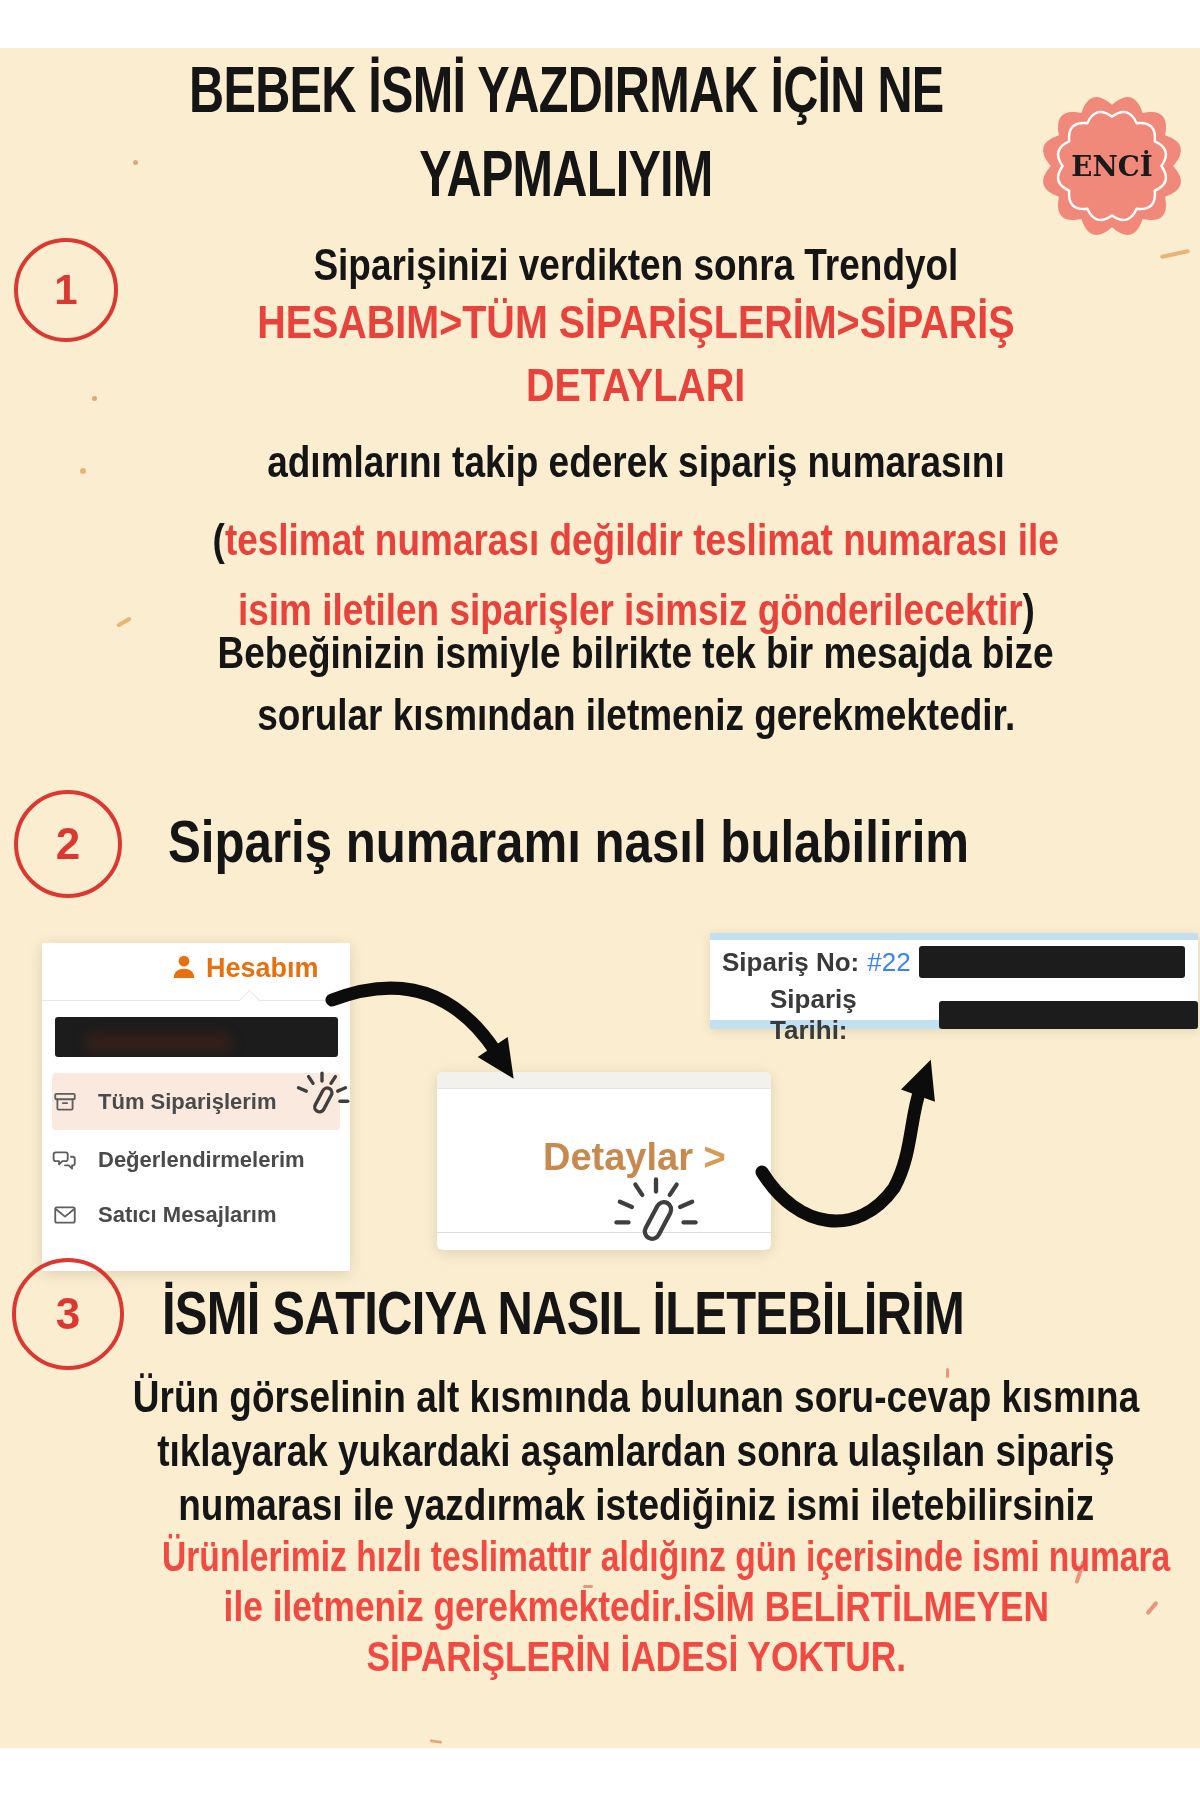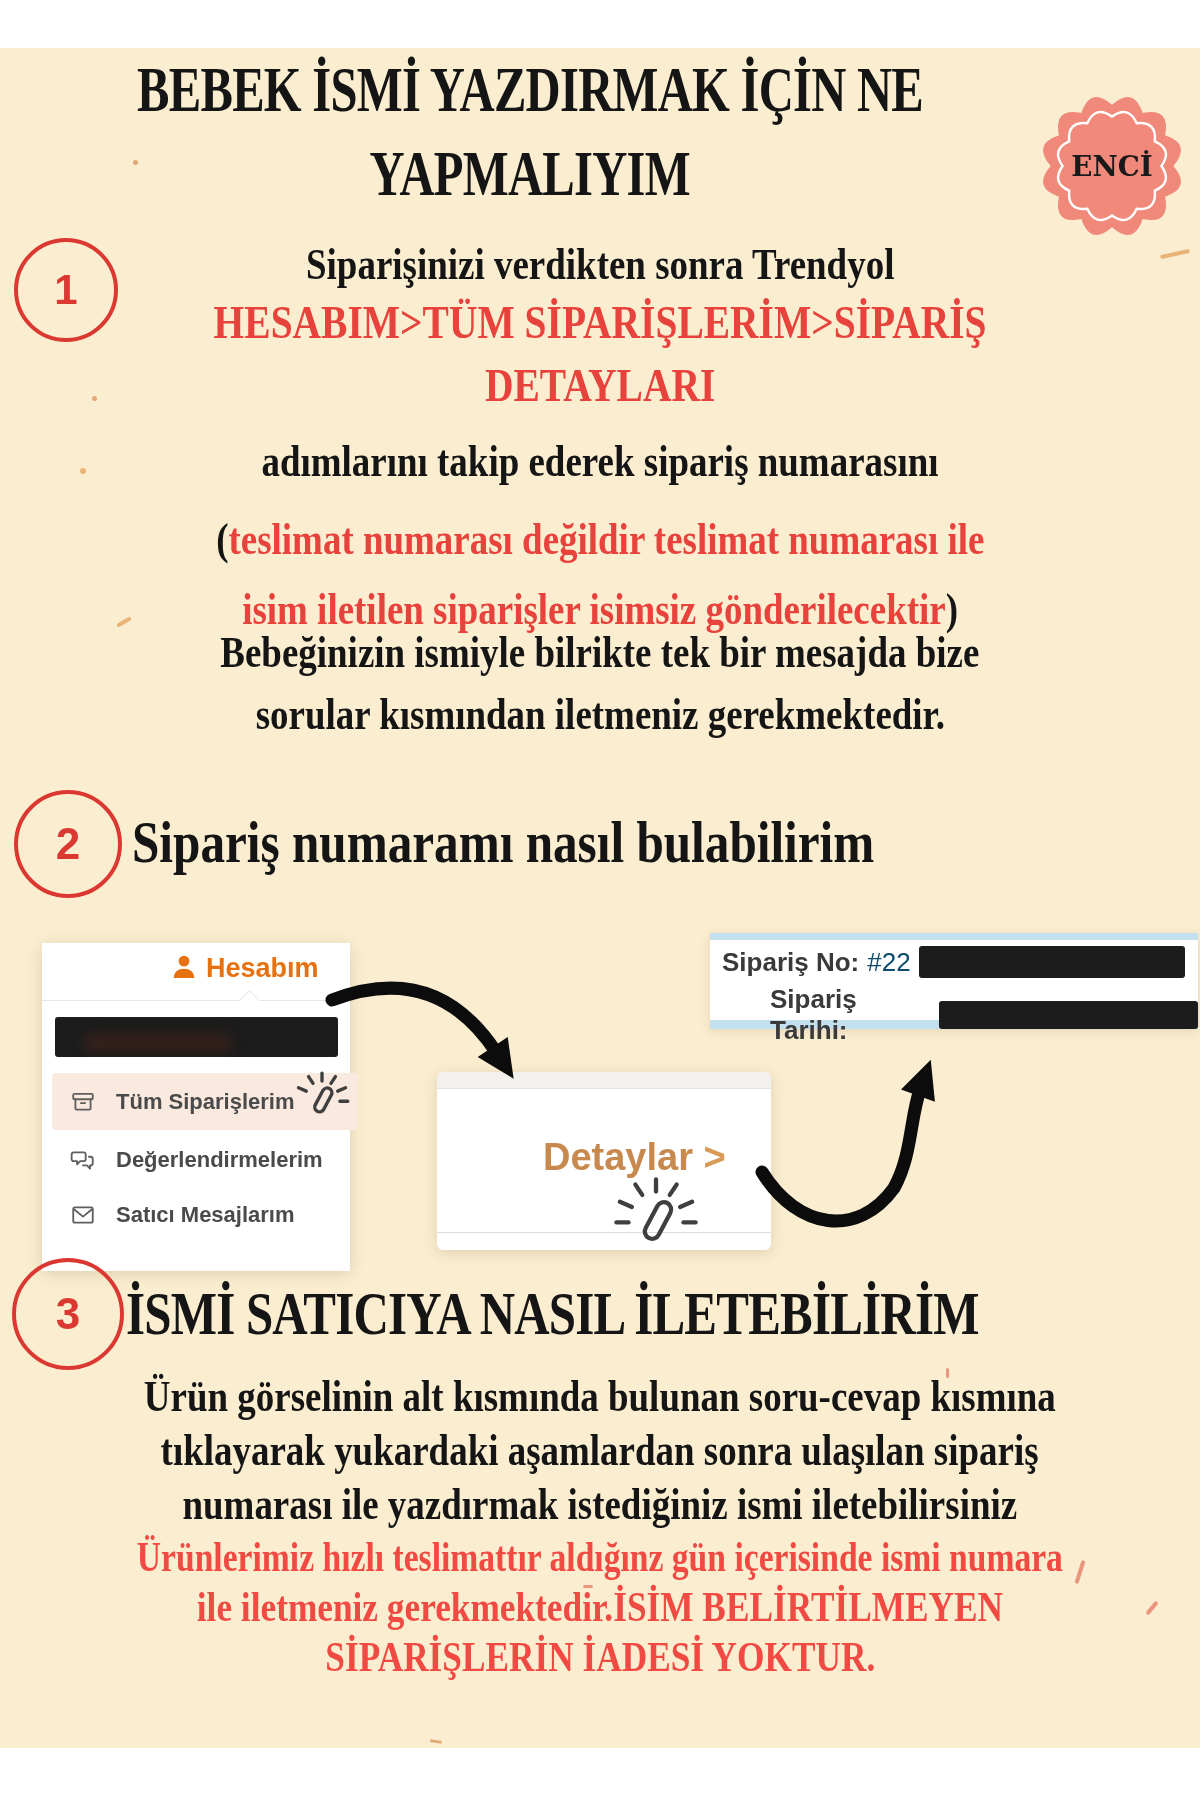--- a/index.html
+++ b/index.html
@@ -1,37 +1,37 @@
 <!DOCTYPE html>
 <html><head>
 <meta charset="utf-8">
 <style>
   html,body{margin:0;padding:0;}
   body{width:1200px;height:1800px;position:relative;background:#ffffff;font-family:"DejaVu Serif",serif;overflow:hidden;}
   .cream{position:absolute;left:0;top:48px;width:1200px;height:1700px;background:#FBEED0;}
   .abs{position:absolute;}
-  .serifline{font-family:Liberation Serif, serif;font-weight:bold;color:#151515;white-space:nowrap;}
+  .serifline{font-family:Liberation Sans, sans-serif;font-weight:bold;color:#151515;white-space:nowrap;padding-left:36px;}
   .center{left:0;width:1200px;text-align:center;}
   .sqz{display:inline-block;transform:scaleX(0.84);transform-origin:center;}
   .sqzL{display:inline-block;transform:scaleX(0.82);transform-origin:left center;}
   .red{color:#E8423C;}
   .blk{color:#151515;}
   
   .title{top:48px;left:0;width:1060px;text-align:center;font-size:64px;line-height:84px;letter-spacing:-1px;}
   .title .sqz{transform:scaleX(0.76);}
   
   .numcircle{border:4px solid #DC3832;border-radius:50%;display:flex;align-items:center;justify-content:center;
              font-family:"Liberation Sans",sans-serif;font-weight:bold;color:#DC3832;background:transparent;}
   
   .pline{font-size:44px;line-height:60px;}
   .pline-big{font-size:47px;line-height:62px;}
   
   .card{background:#ffffff;box-shadow:0 3px 14px rgba(90,70,40,.18);}
   .ui{font-family:"Liberation Sans",sans-serif;}
-  .menu-row{display:flex;align-items:center;gap:20px;padding-left:18px;color:#4a4a4a;font-weight:600;font-size:22px;}
+  .menu-row{display:flex;align-items:center;gap:20px;color:#4a4a4a;font-weight:600;font-size:22px;}
   .blackbar{background:#1c1c1c;border-radius:3px;position:relative;overflow:hidden;}
   .smudge{position:absolute;left:28px;top:16px;width:150px;height:20px;background:#47251c;border-radius:12px;filter:blur(6px);opacity:.55;}
   .speck{position:absolute;border-radius:3px;opacity:.75;}
   svg{display:block;}
 </style>
 </head>
 <body>
 
 <div class="cream"></div>
 
@@ -167,21 +167,21 @@
       <path d="M20 92 a10 8 0 0 0 16 4"></path>
     </svg>
   </div>
 </div>
 
 <div class="abs ui" style="left:710px;top:933px;width:488px;height:96px;background:#ffffff;box-shadow:0 2px 10px rgba(90,70,40,.15);">
   <div class="abs" style="left:0;top:0;width:488px;height:7px;background:#C2E0EF;"></div>
   <div class="abs" style="left:0;bottom:0;width:488px;height:9px;background:#C2E0EF;"></div>
   <div class="abs" style="left:12px;top:13px;display:flex;align-items:center;gap:8px;">
     <span style="font-size:26px;font-weight:bold;color:#3a3a3a;">Sipariş No:</span>
-    <span style="font-size:26px;color:#0c4a6e;">#22</span>
+    <span style="font-size:26px;color:#3b82f6;">#22</span>
     <span class="blackbar" style="display:inline-block;width:266px;height:32px;"></span>
   </div>
   <div class="abs" style="left:12px;top:51px;display:flex;align-items:center;gap:8px;">
     <span style="font-size:26px;font-weight:bold;color:#3a3a3a;margin-left:48px;">Sipariş Tarihi:</span>
     <span class="blackbar" style="display:inline-block;width:276px;height:28px;"></span>
   </div>
 </div>
 
 <div class="abs" style="left:300px;top:960px;width:680px;height:310px;pointer-events:none;">
   <svg width="680" height="310" viewBox="0 0 680 310">

